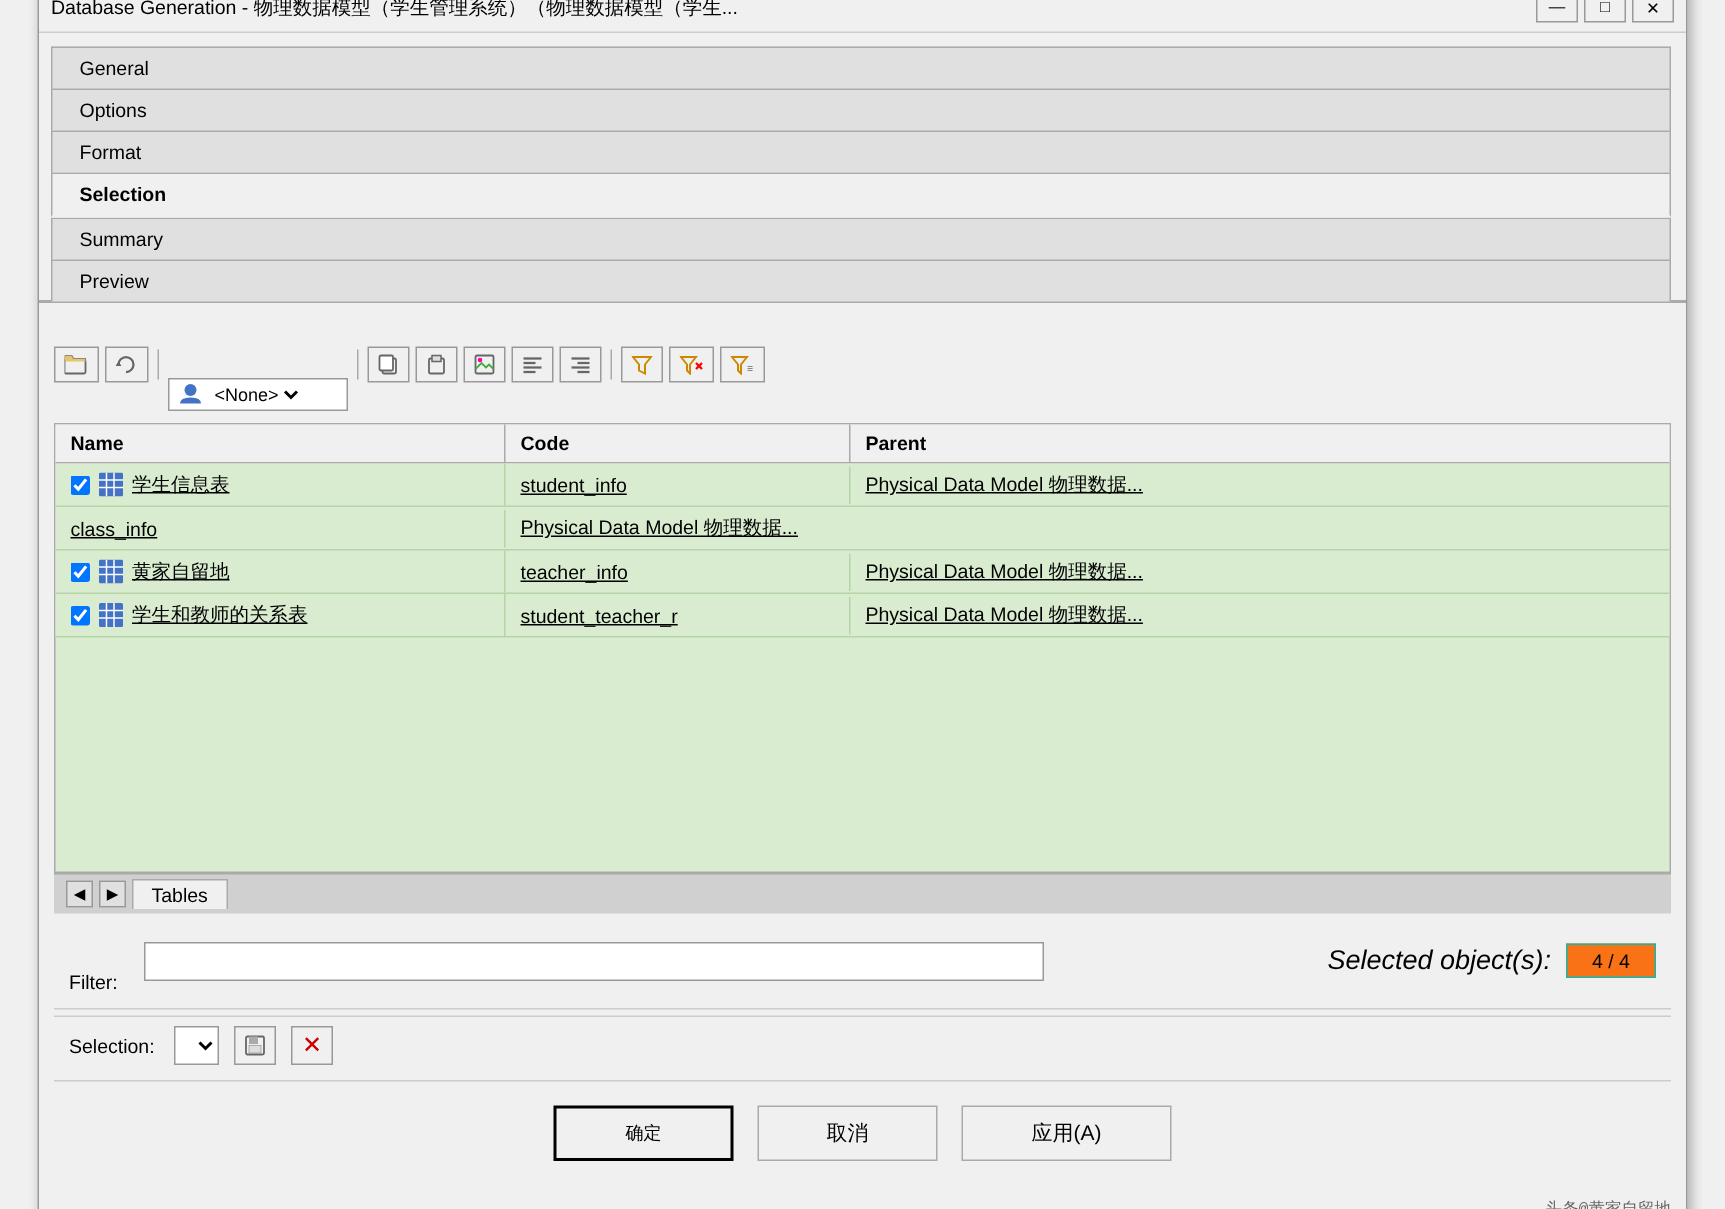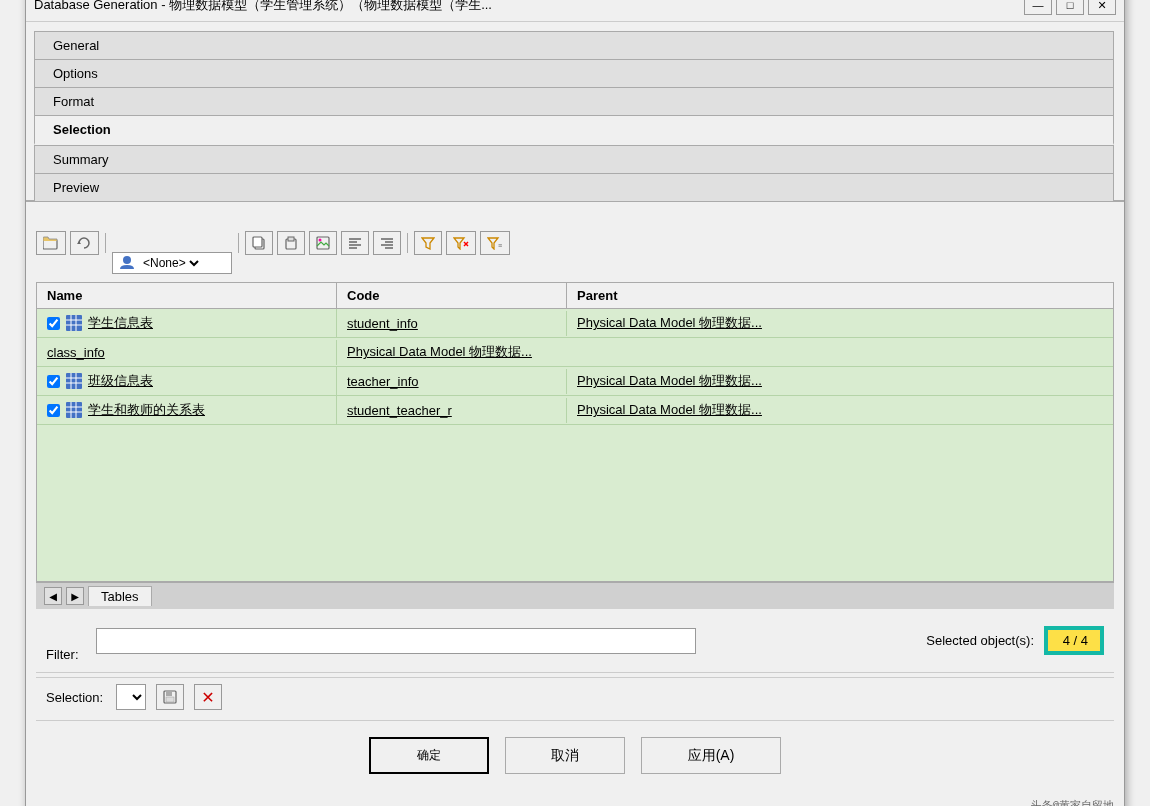--- a/index.html
+++ b/index.html
@@ -212,28 +212,28 @@
     .filter-label { font-size: 13px; min-width: 40px; margin-top: 28px; }
     .filter-input {
       flex: 1;
       max-width: 600px;
       padding: 4px 6px;
       border: 1px solid #999;
       background: white;
       font-size: 13px;
       height: 26px;
     }
-    .selected-obj-label { font-size: 13px; margin-left: auto; }
+    .selected-obj-label { font-size: 18px; margin-left: auto; font-style: italic; }
     .selected-obj-value {
       padding: 3px 12px;
-      border: 4px solid #14b8a6;
-      background: #fde047;
+      border: 1px solid #14b8a6;
+      background: #f97316;
       font-size: 13px;
       min-width: 60px;
-      text-align: right;
+      text-align: center;
     }
 
     .selection-area {
       padding: 6px 10px;
       display: flex;
       align-items: center;
       gap: 10px;
       border-top: 1px solid #ccc;
     }
     .selection-label { font-size: 13px; min-width: 60px; }
@@ -444,21 +444,21 @@
         <div class="table-row">
           <div class="td">
             <input type="checkbox" checked="" style="">
             <svg width="16" height="16" viewBox="0 0 16 16">
               <rect x="0" y="0" width="16" height="16" fill="#4472c4" rx="1"></rect>
               <line x1="5" y1="0" x2="5" y2="16" stroke="white" stroke-width="1"></line>
               <line x1="10" y1="0" x2="10" y2="16" stroke="white" stroke-width="1"></line>
               <line x1="0" y1="5" x2="16" y2="5" stroke="white" stroke-width="1"></line>
               <line x1="0" y1="10" x2="16" y2="10" stroke="white" stroke-width="1"></line>
             </svg>
-            <span>班级信息表</span>
+            <span>黄家自留地</span>
           </div>
           <div class="td">
             <span>teacher_info</span>
           </div>
           <div class="td">
             <span>Physical Data Model 物理数据...</span>
           </div>
         </div>
 
         <div class="table-row">

